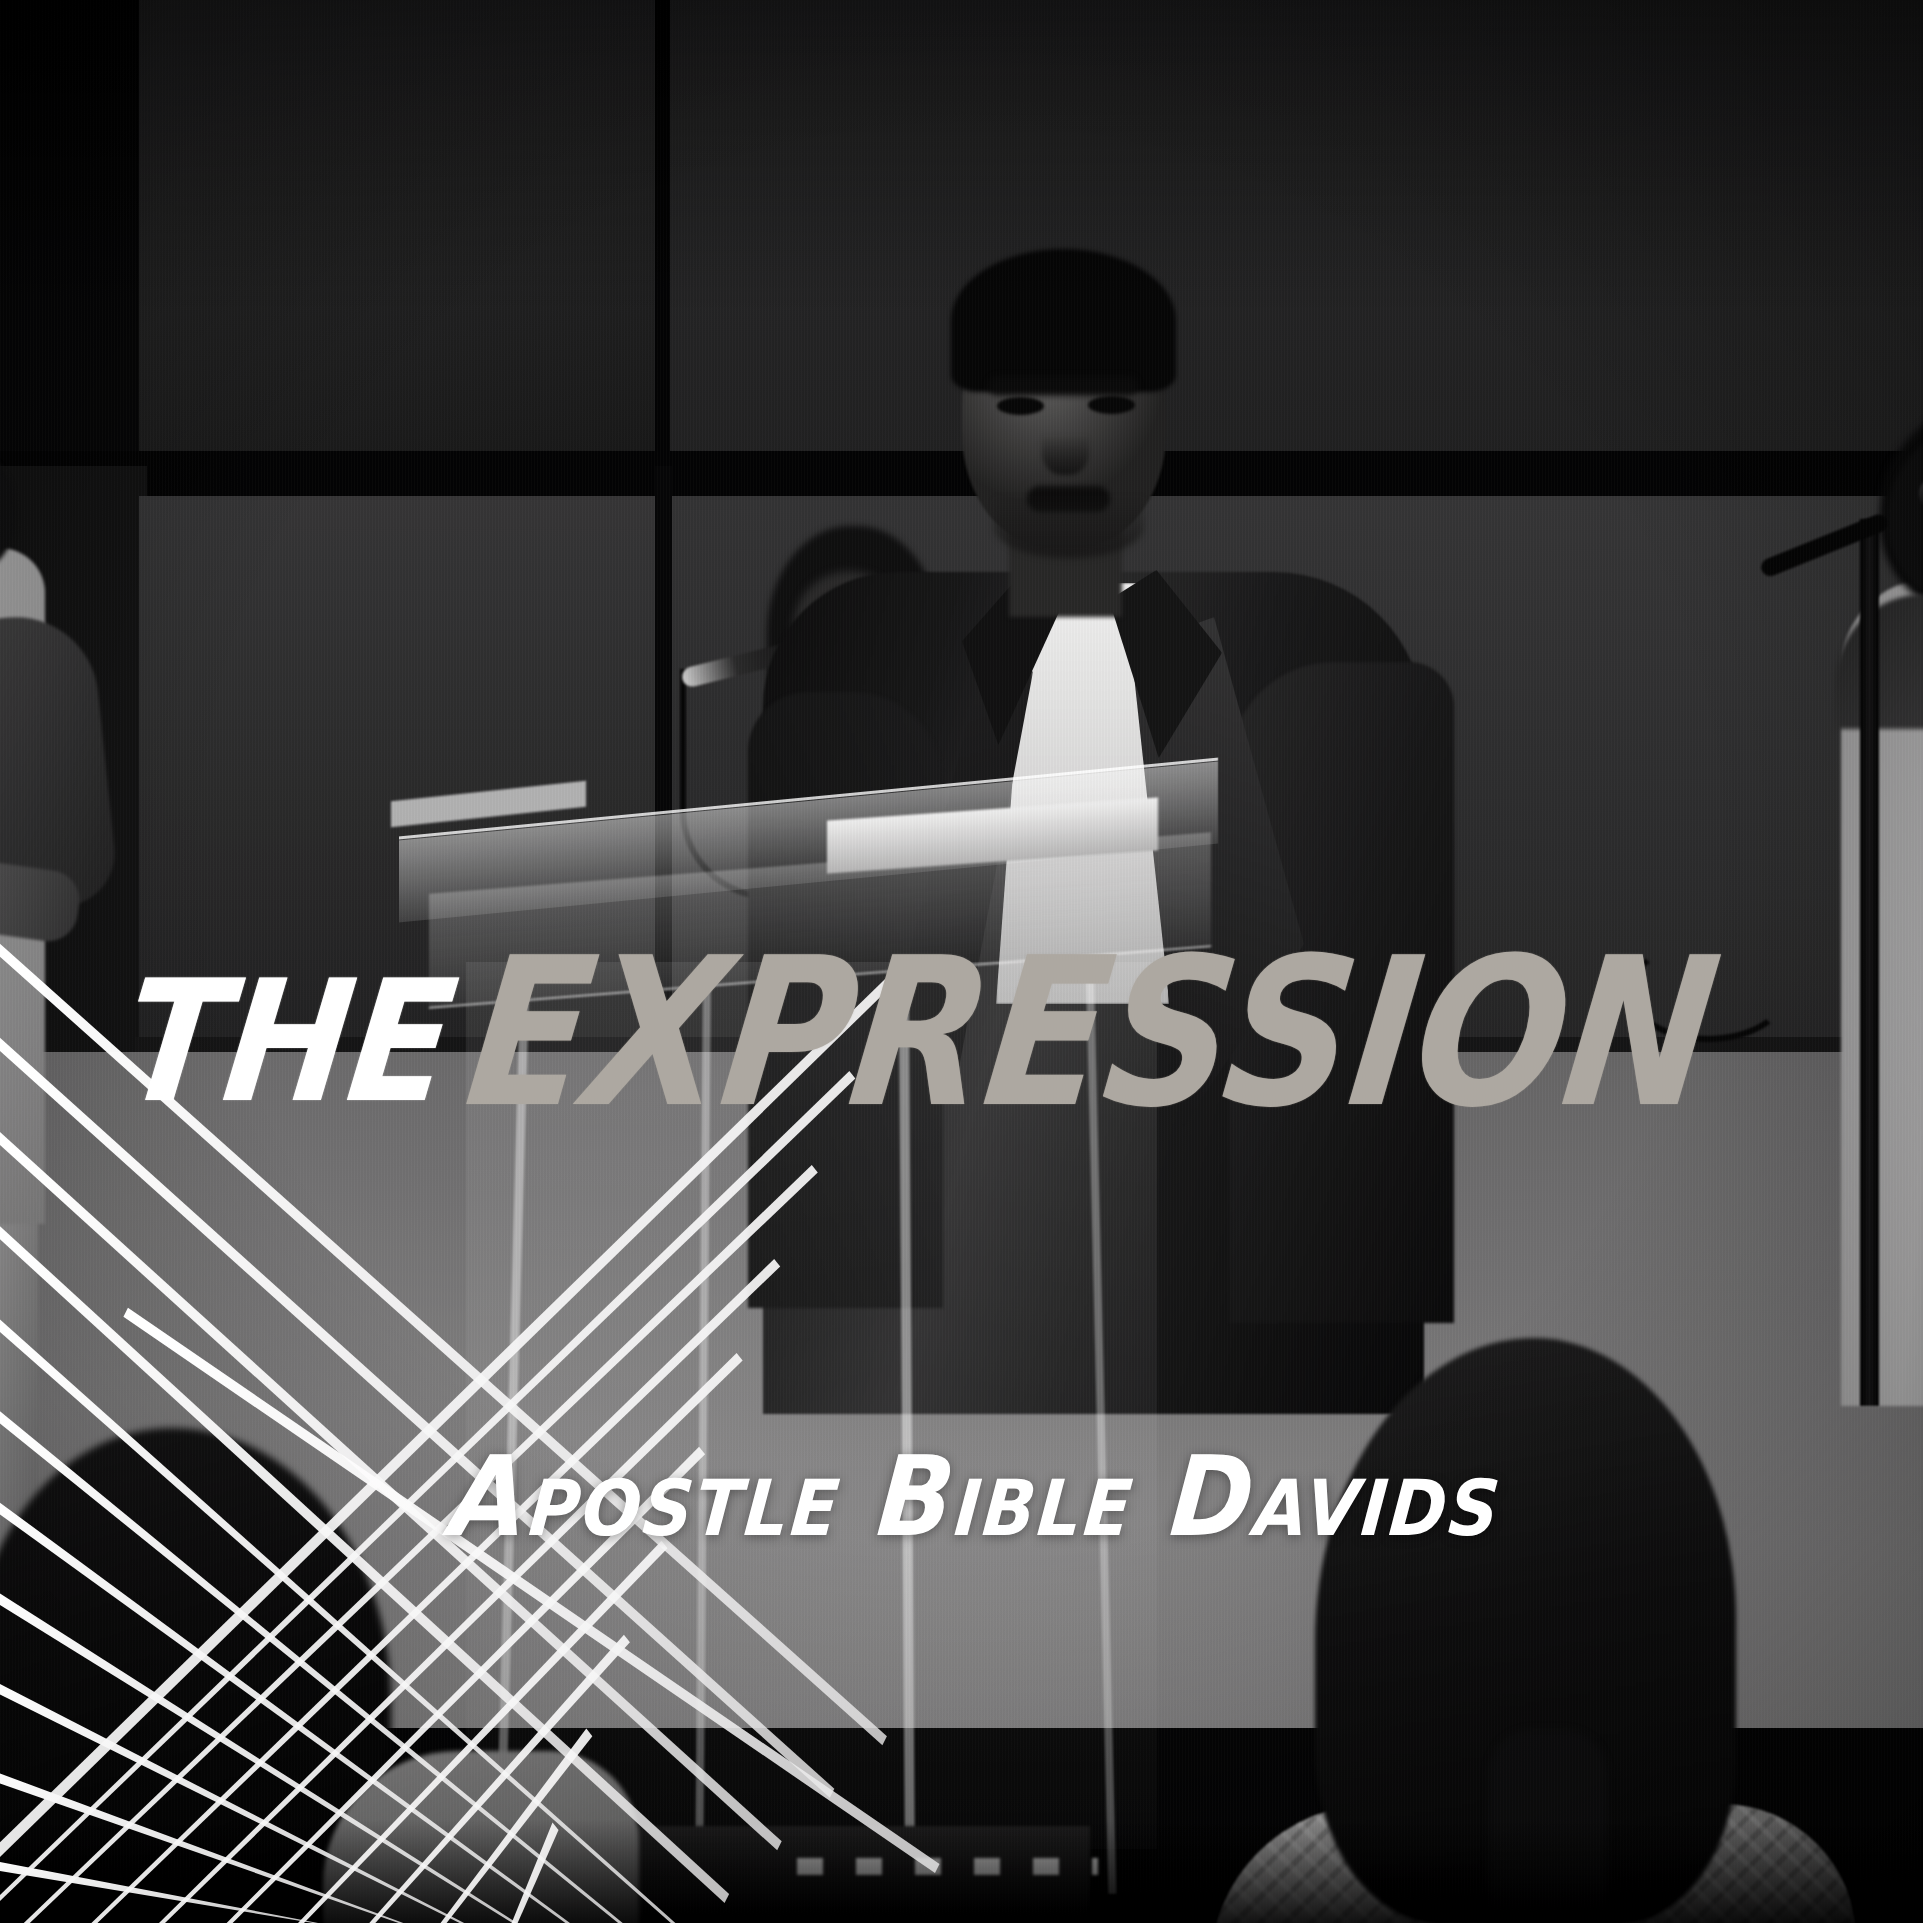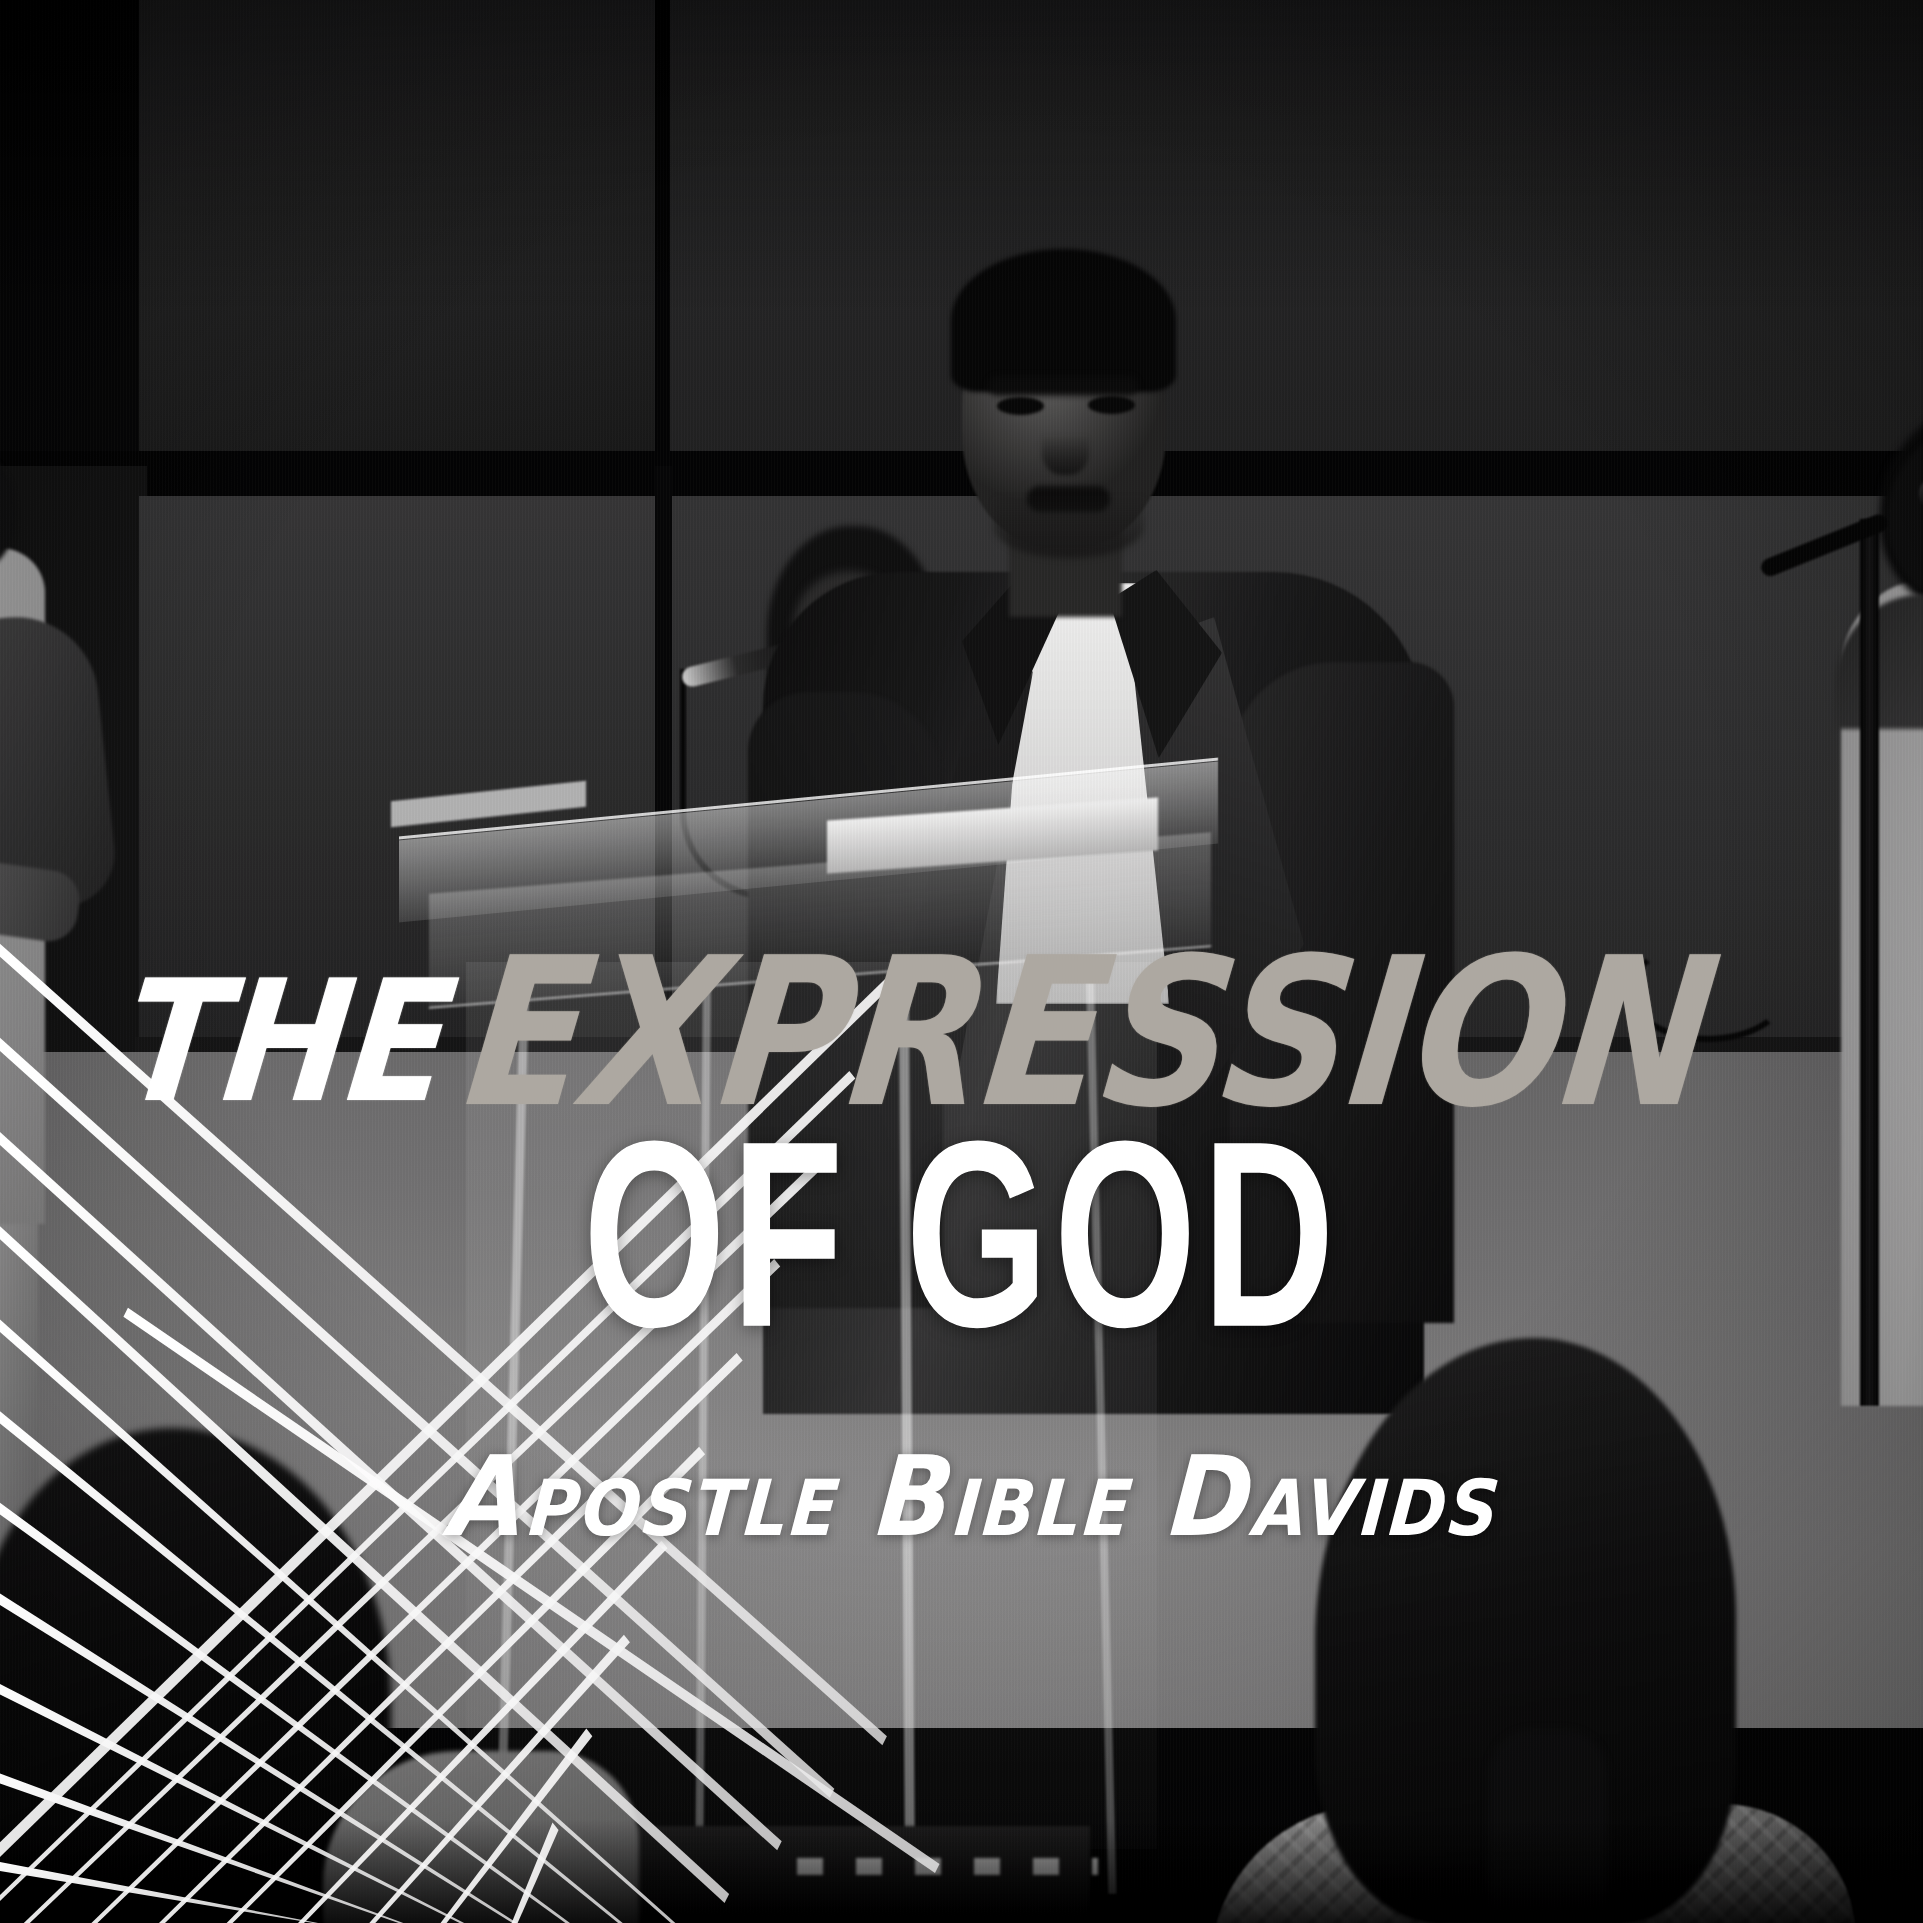--- a/index.html
+++ b/index.html
@@ -393,23 +393,20 @@
       </g>
     </svg>
   </div>
 
   <div class="titlewrap">
 
     <div class="line1">
       <span class="brush word-the">THE</span><span class="brush word-expression" id="word-expression" style="color: rgb(224, 160, 70);">EXPRESSION</span>
     </div>
 
-    <div class="line2">
-      <span class="word-ofgod">OF GOD</span>
-    </div>
 
     <div class="line3">
       <span class="word-byline">Apostle Bible Davids</span>
     </div>
 
   </div>
 </div>
 
 
 </body></html>

